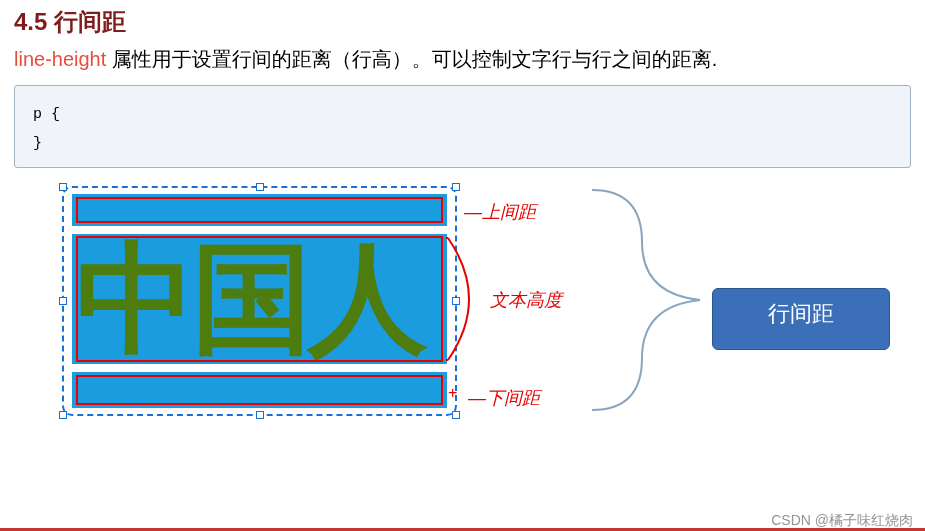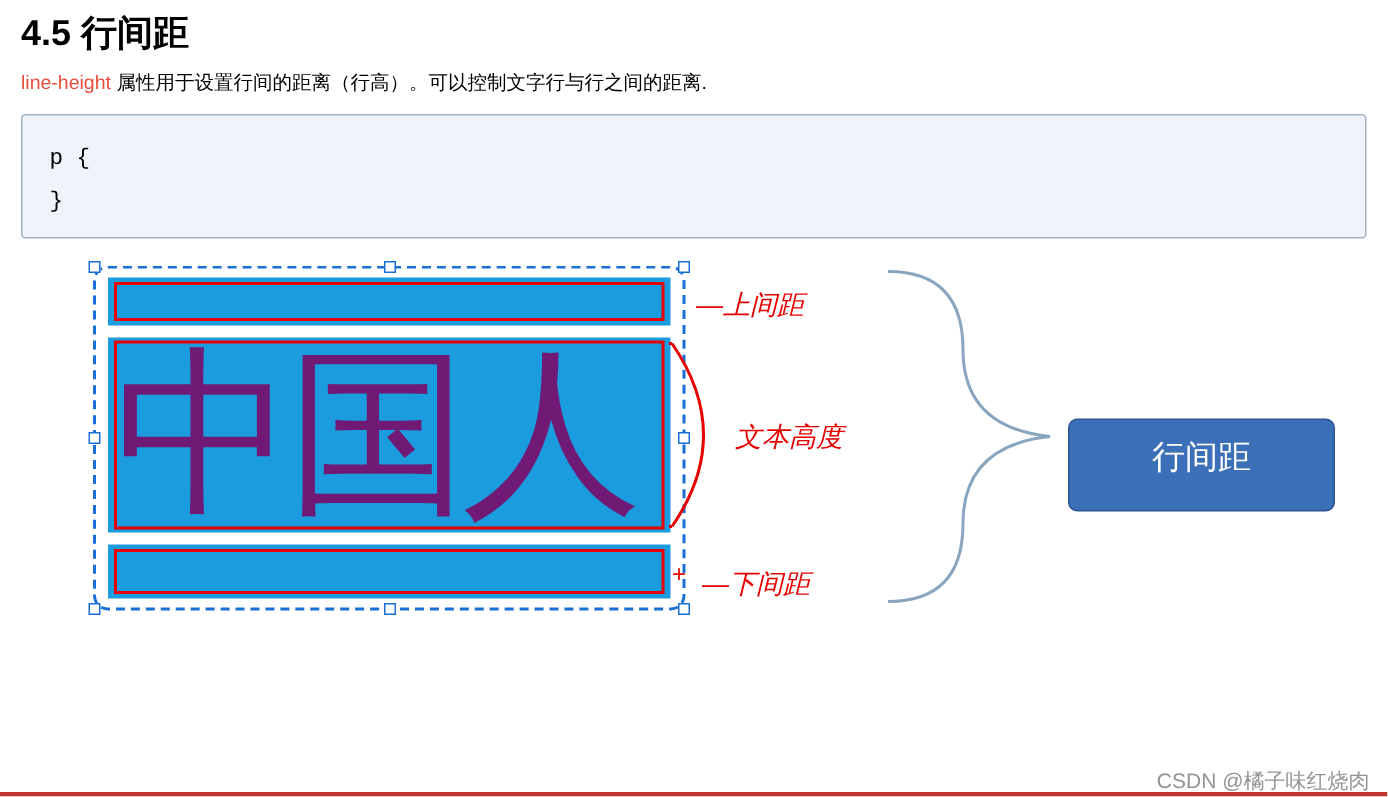--- a/index.html
+++ b/index.html
@@ -8,24 +8,24 @@
     background: #fff;
     width: 925px;
     height: 531px;
     position: relative;
     overflow: hidden;
     padding: 6px 14px 0 14px;
   }
   .section-heading {
     font-size: 24px;
     font-weight: 700;
-    color: #000000;
+    color: #7f1d1d;
     margin-bottom: 8px;
   }
-  .intro { font-size: 13px; margin-bottom: 12px; }
+  .intro { font-size: 20px; margin-bottom: 12px; }
   .keyword-red { color: #e74c3c; }
   .code-block {
     border: 1px solid #a0b3c4;
     background: #f0f4fa;
     border-radius: 3px;
     padding: 14px 18px 8px 18px;
     font-family: Consolas, "Courier New", monospace;
     font-size: 15px;
     line-height: 1.95;
     margin-bottom: 18px;
@@ -77,24 +77,24 @@
   }
   .r-top { left: 14px; top: 11px; width: 367px; height: 26px; }
   .r-mid { left: 14px; top: 50px; width: 367px; height: 126px; }
   .r-bot { left: 14px; top: 189px; width: 367px; height: 30px; }
   .big-text {
     position: absolute;
     left: 14px; top: 44px;
     width: 375px; height: 136px;
     font-family: "SimHei","Microsoft YaHei",sans-serif;
     font-size: 120px;
-    font-weight: 400;
+    font-weight: 700;
     line-height: 136px;
     letter-spacing: -4px;
-    color: #701a75;
+    color: #4d7c0f;
     white-space: nowrap;
   }
   .anno {
     position: absolute;
     color: #e60000;
     font-size: 18px;
     white-space: nowrap;
     font-style: italic;
   }
   .anno-top { left: 402px; top: 14px; }

